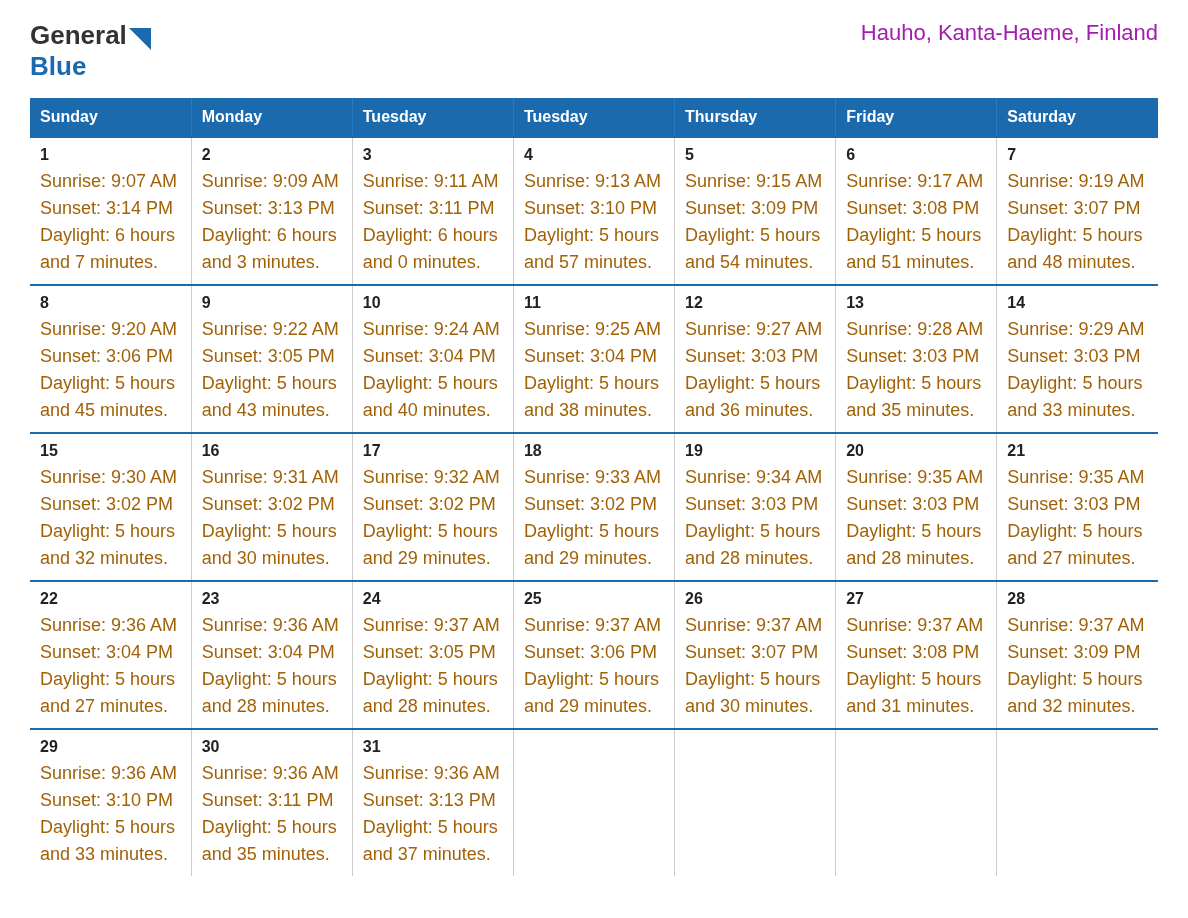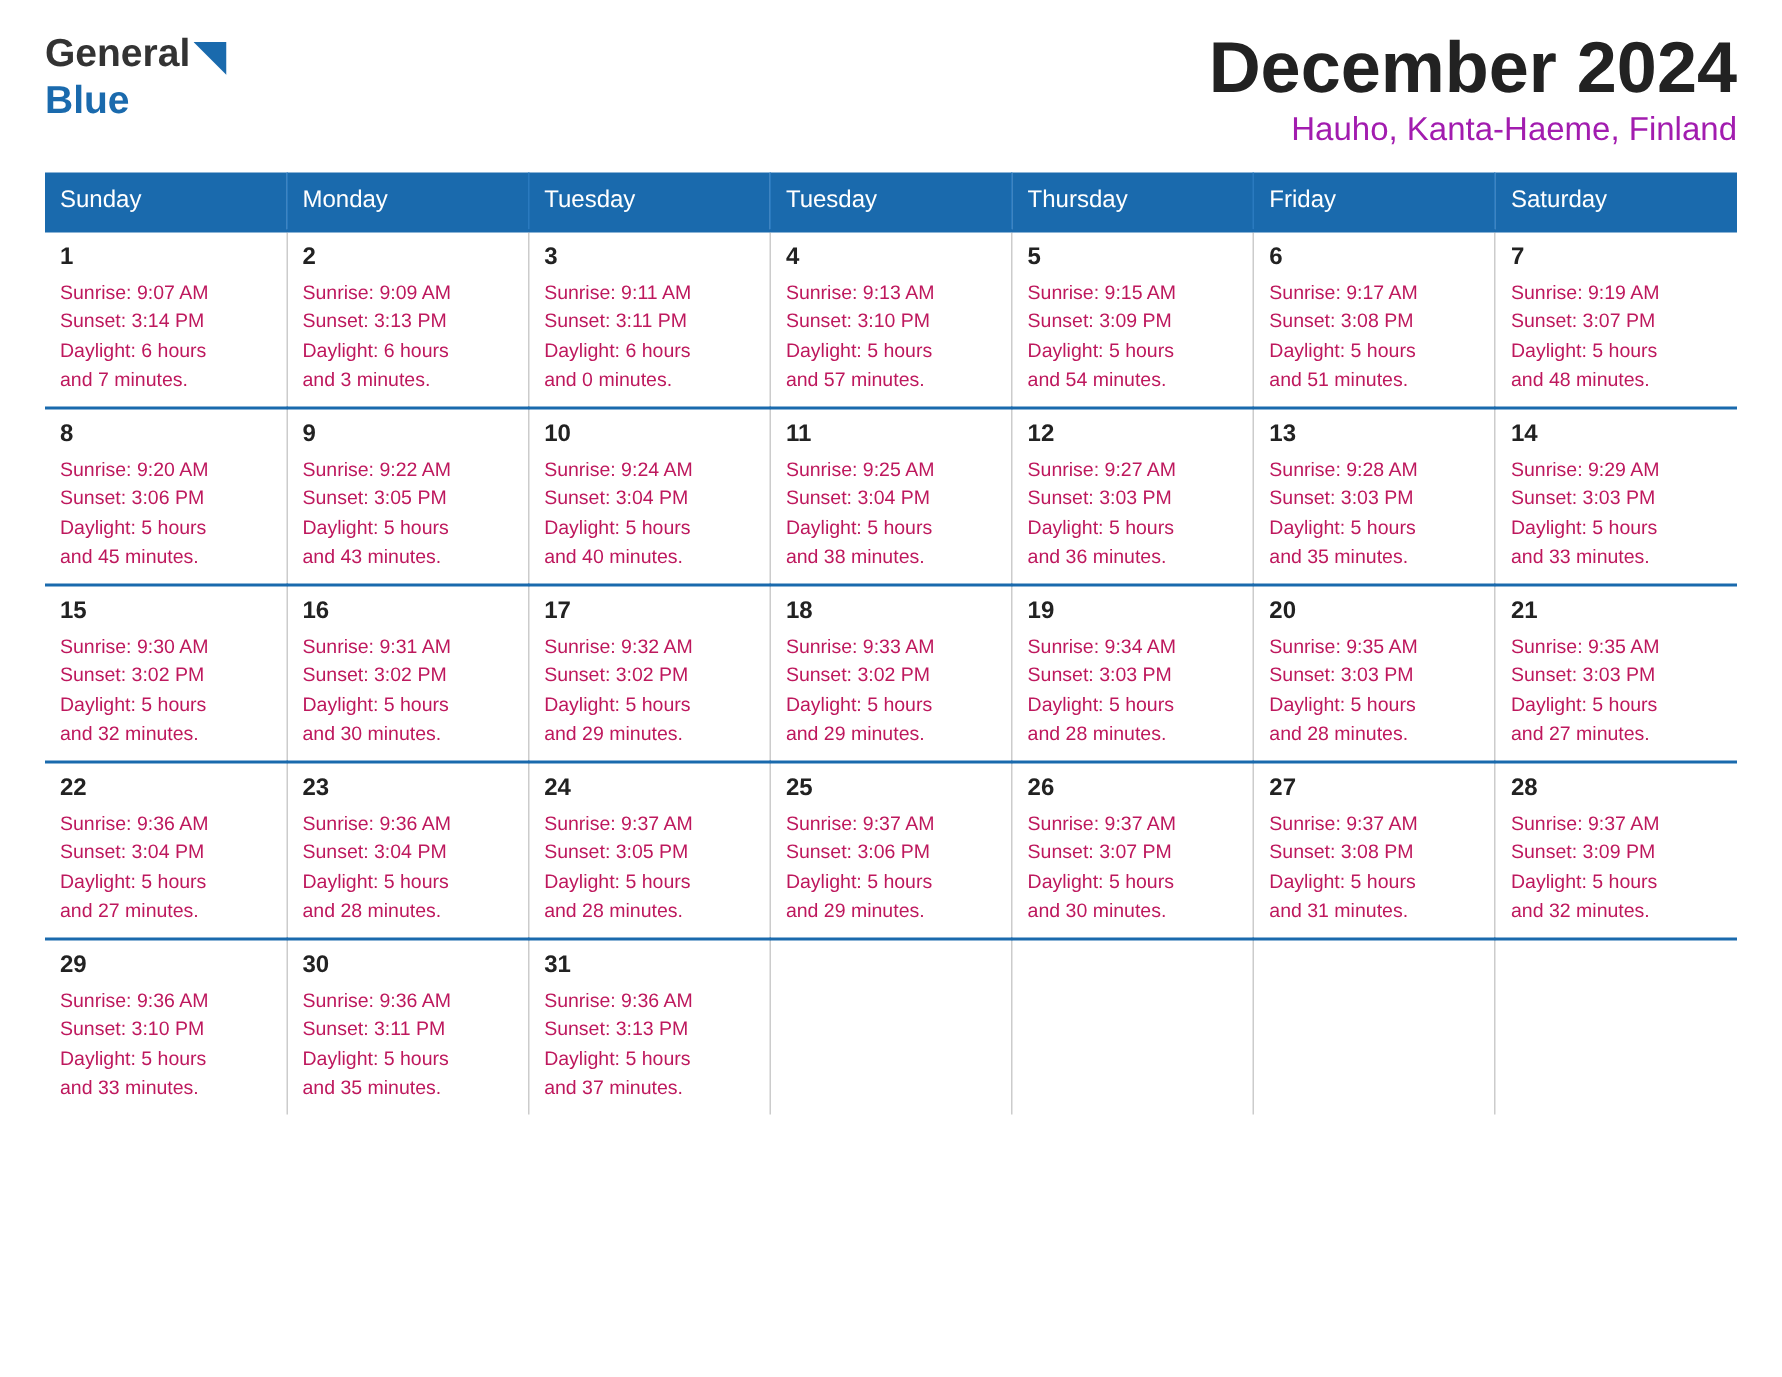--- a/index.html
+++ b/index.html
@@ -56,21 +56,21 @@
     table {
       width: 100%;
       border-collapse: collapse;
     }
     thead tr {
       background-color: #1a6aad;
     }
     thead th {
       color: #fff;
       font-size: 16px;
-      font-weight: normal;
+      font-weight: bold;
       padding: 10px 10px;
       text-align: left;
       border-right: 1px solid #2a7abf;
     }
     thead th:last-child {
       border-right: none;
     }
     tbody tr {
       border-top: 2px solid #1a6aad;
     }
@@ -86,22 +86,22 @@
     tbody td:last-child {
       border-right: none;
     }
     .day-num {
       font-size: 16px;
       font-weight: bold;
       display: block;
       margin-bottom: 4px;
     }
     .day-info {
-      font-size: 13px;
-      color: #be185d;
+      font-size: 18px;
+      color: #a16207;
       line-height: 1.5;
     }
     tbody tr:last-child td {
       border-bottom: none;
     }
   </style>
 </head>
 <body>
 
 <div class="header">
@@ -112,21 +112,20 @@
         <svg width="22" height="22" viewBox="0 0 22 22" style="margin-left:2px;margin-top:6px;">
           <polygon points="0,0 22,0 22,22" fill="#1a6aad"></polygon>
         </svg>
       </div>
       <div>
         <span class="logo-blue">Blue</span>
       </div>
     </div>
   </div>
   <div class="title-block">
-    <h1>December 2024</h1>
     <h2>Hauho, Kanta-Haeme, Finland</h2>
   </div>
 </div>
 
 <table>
   <thead>
     <tr>
       <th>Sunday</th>
       <th>Monday</th>
       <th>Tuesday</th>

